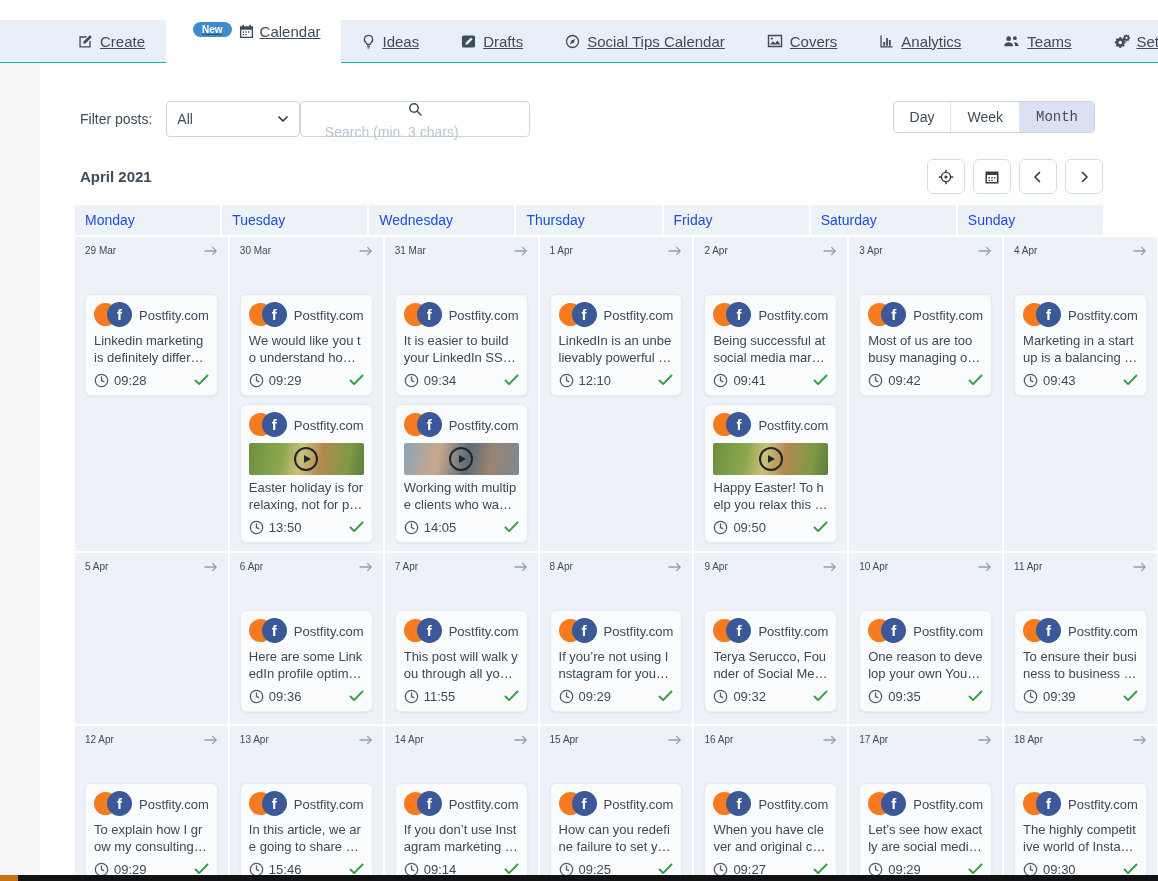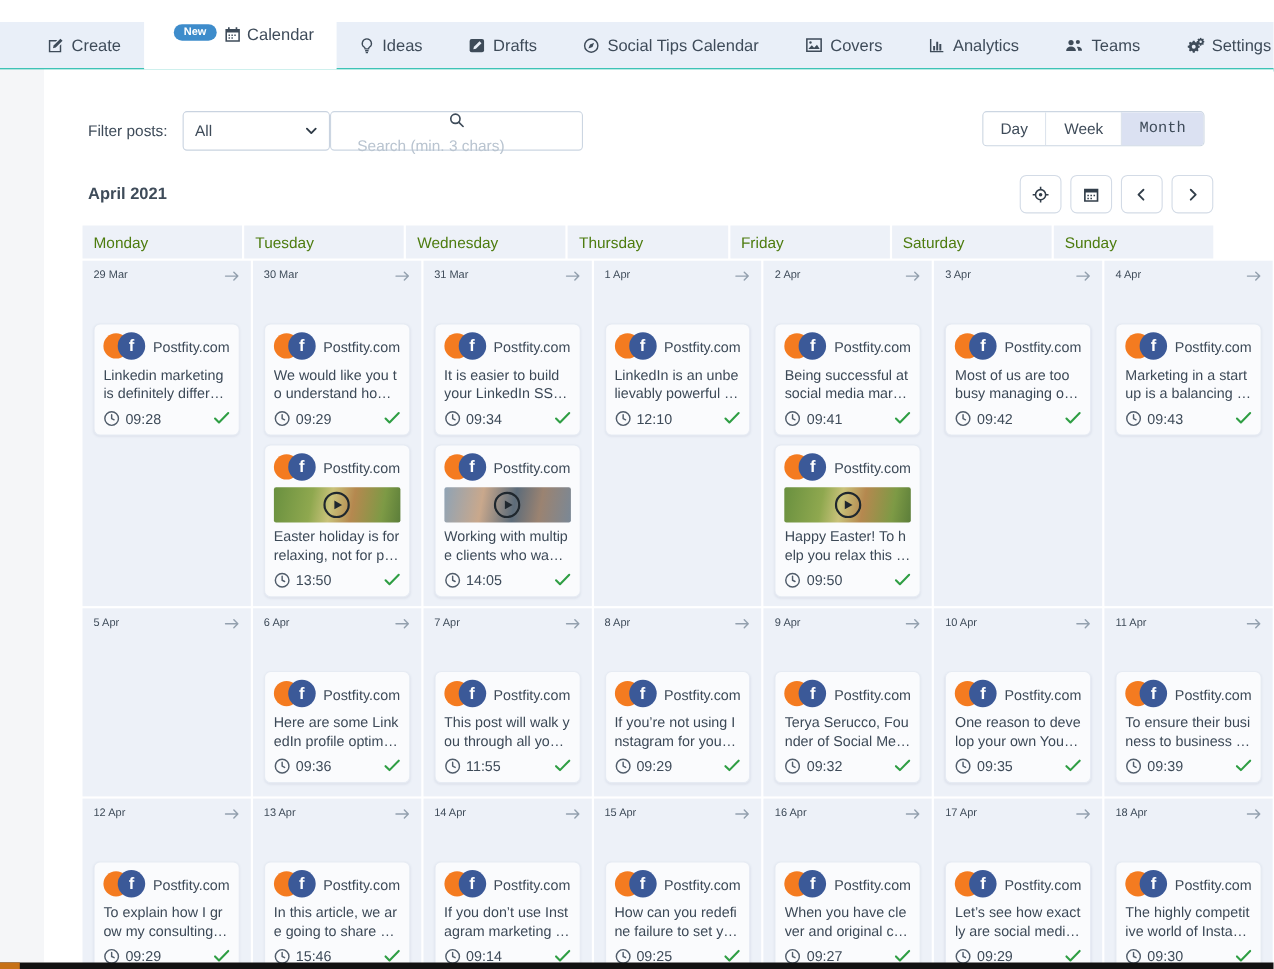--- a/index.html
+++ b/index.html
@@ -1,21 +1,21 @@
 <!DOCTYPE html>
 <html><head>
 <meta charset="utf-8">
 <style>
   html,body{margin:0;padding:0;background:#fff;}
   .page{position:relative;width:1158px;height:881px;overflow:hidden;background:#fff;
         font-family:"Liberation Sans",sans-serif;color:#3e4b59;}
   
   .topstrip{height:20px;background:#fff;}
   .navbar{position:relative;height:42px;background:#e9eff8;display:flex;align-items:stretch;
-          padding-left:22px;border-bottom:3px solid #14b8a6;}
+          padding-left:57px;border-bottom:1px solid #14b8a6;text-decoration:underline;}
   .nav-item{display:flex;align-items:center;gap:7px;padding:0 21px;font-size:15px;cursor:pointer;
             color:#3e4b59;white-space:nowrap;}
   .nav-item .nicon{display:flex;align-items:center;color:#3e4b59;}
   .nav-item.active{background:#fff;flex-direction:row;align-items:flex-start;justify-content:flex-start;
                    padding-top:2px;margin-bottom:-1px;}
   .nav-item.active .navrow{display:flex;align-items:center;gap:6px;margin-top:1px;}
   .badge{background:#3e8ccb;color:#fff;font-size:10px;font-weight:bold;border-radius:8px;
          padding:2px 9px;margin-left:6px;}
   
   .leftstrip{position:absolute;left:0;top:63px;bottom:6px;width:40px;background:#f5f6f8;}
@@ -37,21 +37,21 @@
   .tg-btn.selected{background:#dbe1f2;font-family:Liberation Mono, monospace;}
   
   .toolbar{display:flex;align-items:center;margin-top:22px;padding-left:5px;position:relative;height:34px;}
   .toolbar h2{font-size:15px;font-weight:bold;margin:0;}
   .toolbtns{position:absolute;right:55px;top:0;display:flex;gap:8px;}
   .icon-btn{width:36px;height:33px;border:1px solid #d3dbe6;border-radius:6px;background:#fff;
             display:flex;align-items:center;justify-content:center;color:#323e4a;cursor:pointer;}
   
   .cal{width:1028px;}
   .cal-head{display:grid;grid-template-columns:repeat(7,1fr);gap:2px;margin-top:12px;}
-  .cal-head .dh{background:#edf1f8;font-size:14px;padding:7px 10px;color:#4d7c0f;}
+  .cal-head .dh{background:#edf1f8;font-size:14px;padding:7px 10px;color:#1d4ed8;}
   .cal-body{display:grid;gap:2px;margin-top:2px;}
   .week{display:grid;grid-template-columns:repeat(7,1fr);gap:2px;}
   .week.w0{min-height:306px;}
   .week.w1{min-height:171px;border-radius:12px;}
   .week.w2{min-height:161px;}
   .cell{background:#edf1f8;position:relative;}
   .dateline{display:flex;align-items:center;justify-content:space-between;padding:8px 10px 4px 10px;}
   .dateline .dtxt{font-size:10px;color:#3e4b59;}
   .dateline .darr{color:#93a0ae;display:flex;}
   .posts{margin:34px 10px 8px 10px;display:flex;flex-direction:column;gap:8px;}

